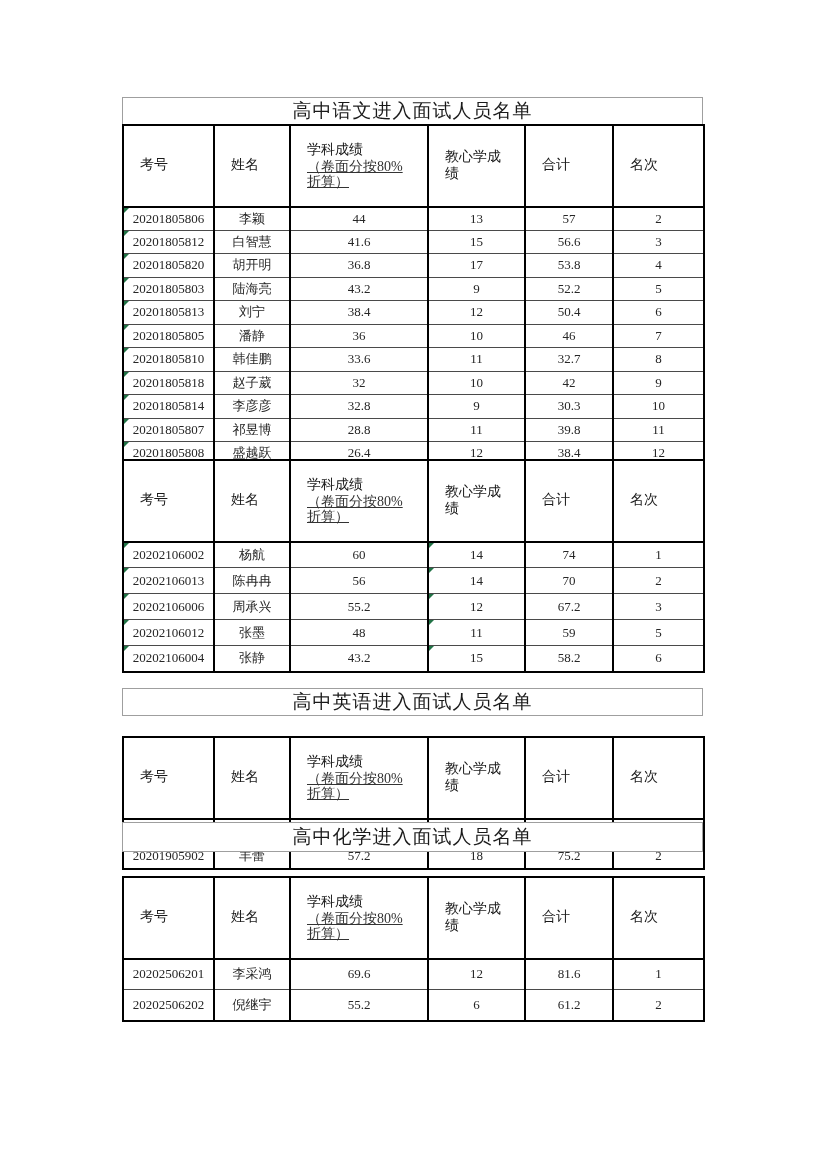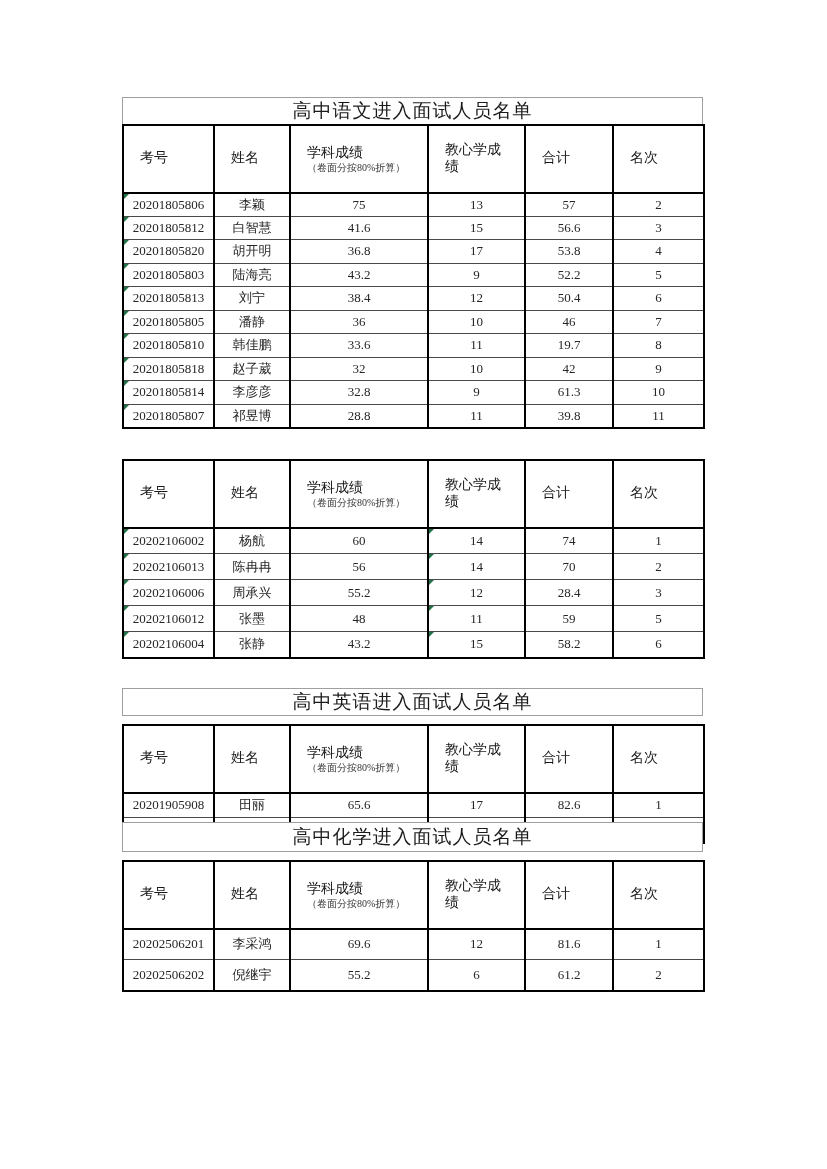--- a/index.html
+++ b/index.html
@@ -5,36 +5,36 @@
   html,body{margin:0;padding:0;background:#fff;}
   .page{position:relative;width:827px;height:1169px;background:#fff;overflow:hidden;
         font-family:"Liberation Serif","DejaVu Serif",serif;color:#262626;border-radius:29px;}
   section.tbl{position:absolute;left:122px;width:581px;}
   #t0{top:97px}  #t1{top:459px}  #t2{top:688px}  #t3{top:822px}
 
   .title{position:relative;border:1px solid #9f9f9f;display:flex;align-items:center;
          justify-content:center;font-size:19px;letter-spacing:1px;color:#1a1a1a;background:#fff;}
   #t0 .title{height:26px;border-bottom:0;}
   #t1 .title{height:26px;border-bottom:0;}
-  #t2 .title{height:26px;margin-bottom:8px;}
-  #t3 .title{height:28px;margin-bottom:8px;}
+  #t2 .title{height:26px;margin-bottom:20px;}
+  #t3 .title{height:28px;margin-bottom:24px;}
 
   table{border-collapse:collapse;table-layout:fixed;width:581px;background:#fff;}
   table{border:2px solid #000;}
   th{border:2px solid #000;font-weight:normal;font-size:14px;color:#1a1a1a;
      text-align:left;vertical-align:middle;padding:16px;line-height:1.2;}
   td{border-left:2px solid #000;border-right:2px solid #000;
      border-top:1px solid #4a4a4a;border-bottom:1px solid #4a4a4a;
      text-align:center;vertical-align:middle;padding:0;font-size:13px;position:relative;}
   #t0 thead tr{height:42px}  #t1 thead tr{height:44px}
   #t2 thead tr{height:42px}  #t3 thead tr{height:44px}
   #t0 tbody tr{height:23.5px} #t1 tbody tr{height:26px}
   #t2 tbody tr{height:25px}   #t3 tbody tr{height:31px}
 
-  .note{display:block;font-size:10px;color:#333;line-height:1.1;}
+  .note{display:block;font-size:14px;color:#333;line-height:1.1;text-decoration:underline;}
   .mark{position:absolute;top:0;left:0;width:0;height:0;
         border-top:5px solid var(--marker-green,#217346);border-right:5px solid transparent;}
 </style>
 </head>
 <body>
 
 <div class="page">
 
   <section class="tbl" id="t0">
     <div class="title">高中语文进入面试人员名单</div>
@@ -54,21 +54,21 @@
           <th><span>学科成绩</span><span class="note">（卷面分按80%折算）</span></th>
           <th>教心学成绩</th>
           <th>合计</th>
           <th>名次</th>
         </tr>
       </thead>
       <tbody>
           <tr>
             <td>20201805806<span class="mark"></span></td>
             <td>李颖</td>
-            <td>75</td>
+            <td>44</td>
             <td>13</td>
             <td>57</td>
             <td>2</td>
           </tr>
           <tr>
             <td>20201805812<span class="mark"></span></td>
             <td>白智慧</td>
             <td>41.6</td>
             <td>15</td>
             <td>56.6</td>
@@ -104,46 +104,54 @@
             <td>36</td>
             <td>10</td>
             <td>46</td>
             <td>7</td>
           </tr>
           <tr>
             <td>20201805810<span class="mark"></span></td>
             <td>韩佳鹏</td>
             <td>33.6</td>
             <td>11</td>
-            <td>19.7</td>
+            <td>32.7</td>
             <td>8</td>
           </tr>
           <tr>
             <td>20201805818<span class="mark"></span></td>
             <td>赵子葳</td>
             <td>32</td>
             <td>10</td>
             <td>42</td>
             <td>9</td>
           </tr>
           <tr>
             <td>20201805814<span class="mark"></span></td>
             <td>李彦彦</td>
             <td>32.8</td>
             <td>9</td>
-            <td>61.3</td>
+            <td>30.3</td>
             <td>10</td>
           </tr>
           <tr>
             <td>20201805807<span class="mark"></span></td>
             <td>祁昱博</td>
             <td>28.8</td>
             <td>11</td>
             <td>39.8</td>
             <td>11</td>
+          </tr>
+          <tr>
+            <td>20201805808<span class="mark"></span></td>
+            <td>盛越跃</td>
+            <td>26.4</td>
+            <td>12</td>
+            <td>38.4</td>
+            <td>12</td>
           </tr>
         </tbody>
     </table>
   </section>
 
   <section class="tbl" id="t1">
     <table>
       <colgroup>
           <col style="width:91px">
           <col style="width:76px">
@@ -177,21 +185,21 @@
             <td>56</td>
             <td>14<span class="mark"></span></td>
             <td>70</td>
             <td>2</td>
           </tr>
           <tr>
             <td>20202106006<span class="mark"></span></td>
             <td>周承兴</td>
             <td>55.2</td>
             <td>12<span class="mark"></span></td>
-            <td>28.4</td>
+            <td>67.2</td>
             <td>3</td>
           </tr>
           <tr>
             <td>20202106012<span class="mark"></span></td>
             <td>张墨</td>
             <td>48</td>
             <td>11<span class="mark"></span></td>
             <td>59</td>
             <td>5</td>
           </tr>

